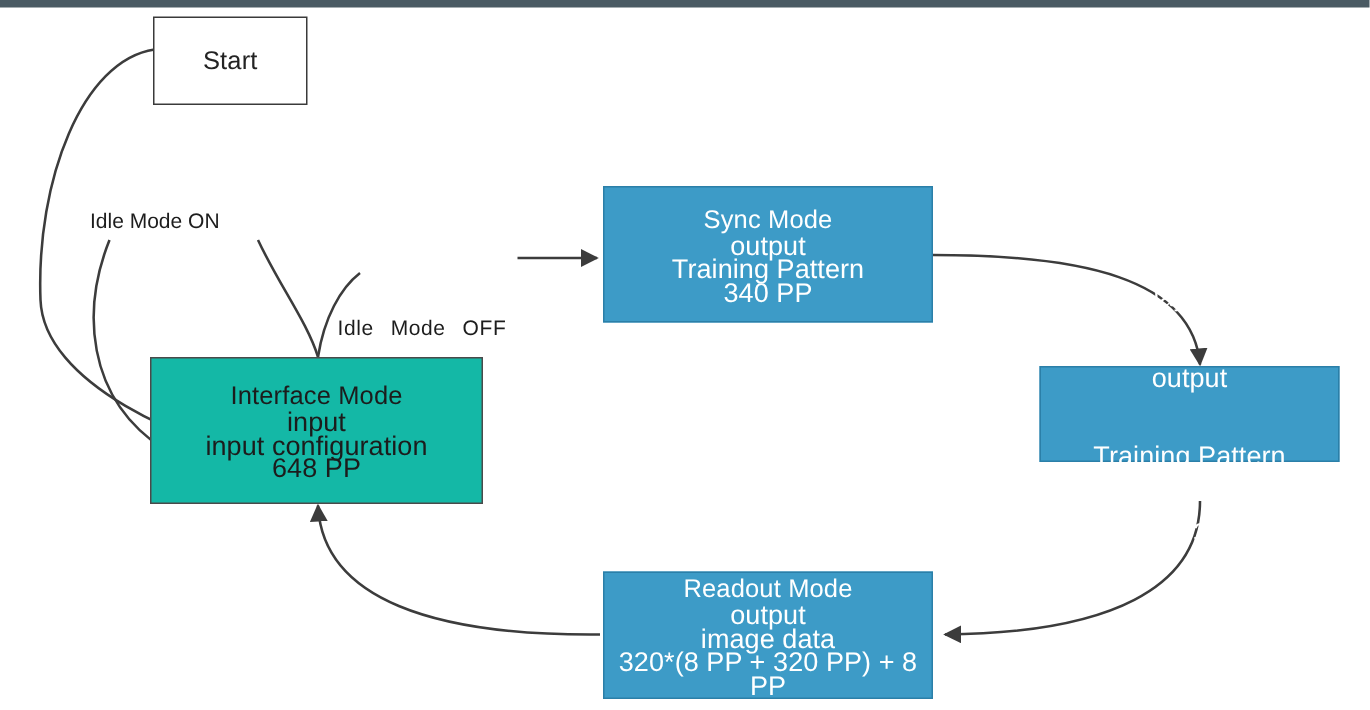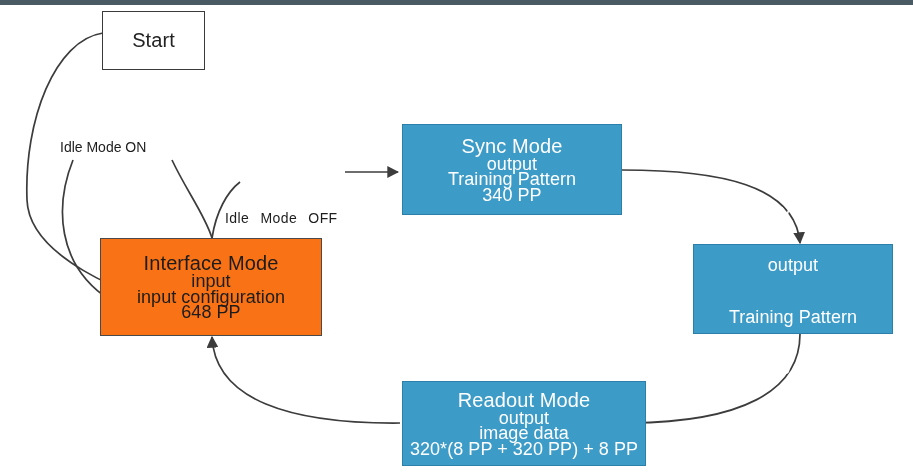--- a/index.html
+++ b/index.html
@@ -53,26 +53,26 @@
     font-size: 19px;
     line-height: 23px;
     letter-spacing: 0.2px;
   }
   .node-blue {
     background: #3d9bc7;
     border: 1.4px solid #2b7fa8;
     color: #ffffff;
   }
   .node-gray {
-    background: #f97316;
+    background: #14b8a6;
     border: 1.6px solid #4a4a4a;
     color: #1c1c1c;
   }
   .node .title {
-    font-size: 20px;
+    font-size: 17px;
     line-height: 21px;
     letter-spacing: 0.1px;
   }
   .node .sub {
     font-size: 18px;
     line-height: 15.5px;
     letter-spacing: 0.05px;
   }
   .edge-label {
     position: absolute;
@@ -128,28 +128,28 @@
     <div class="sub">648 PP</div>
   </div>
 
   <div class="node node-blue" style="left:402px; top:124px; width:220px; height:91px;">
     <div class="title">Sync Mode</div>
     <div class="sub">output</div>
     <div class="sub">Training Pattern</div>
     <div class="sub">340 PP</div>
   </div>
 
-  <div class="node node-blue" style="left:693px; top:244px; width:200px; height:90px;gap:36px;">
+  <div class="node node-blue" style="left:693px; top:244px; width:200px; height:64px;gap:36px;">
     <div class="title">Delay Mode</div>
     <div class="sub">output</div>
     <div class="sub">Training Pattern</div>
     <div class="sub">2*328PP to 330*328PP</div>
   </div>
 
-  <div class="node node-blue" style="left:402px; top:381px; width:244px; height:85px;">
+  <div class="node node-blue" style="left:402px; top:381px; width:220px; height:85px;">
     <div class="title">Readout Mode</div>
     <div class="sub">output</div>
     <div class="sub">image data</div>
     <div class="sub">320*(8 PP + 320 PP) + 8 PP</div>
   </div>
 
   <div class="edge-label" style="left:60px; top:139px;">Idle Mode ON</div>
 
   <div class="edge-label spaced" style="left:225px; top:166px;margin-top:44px;">Idle    Mode    OFF</div>
 

